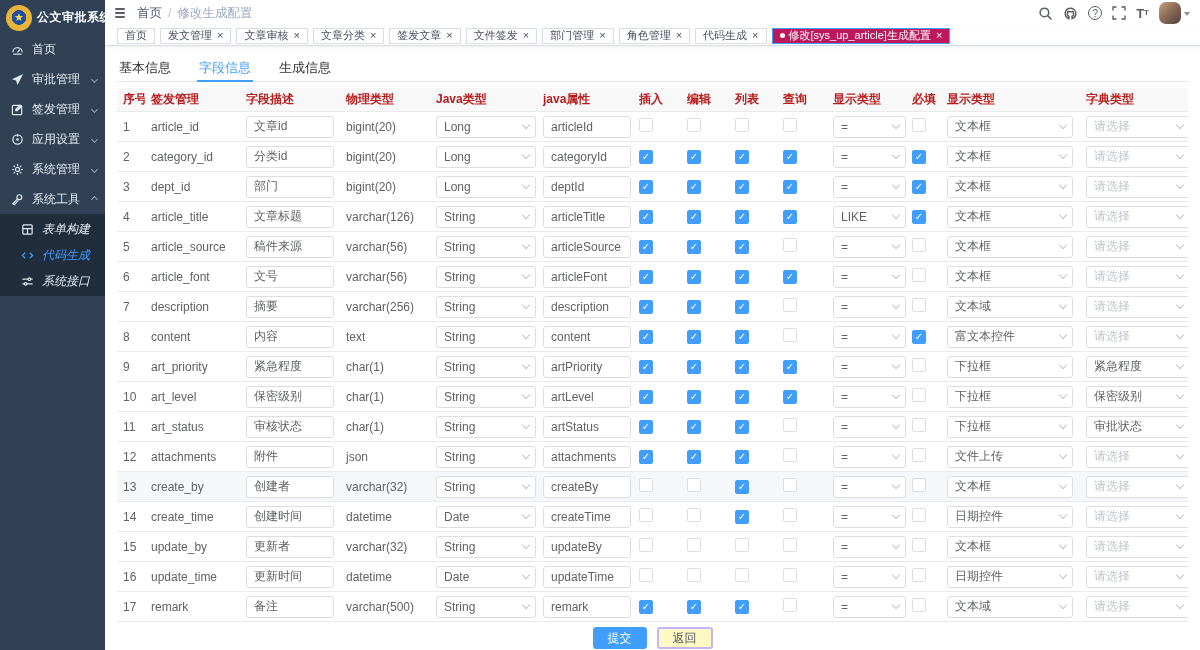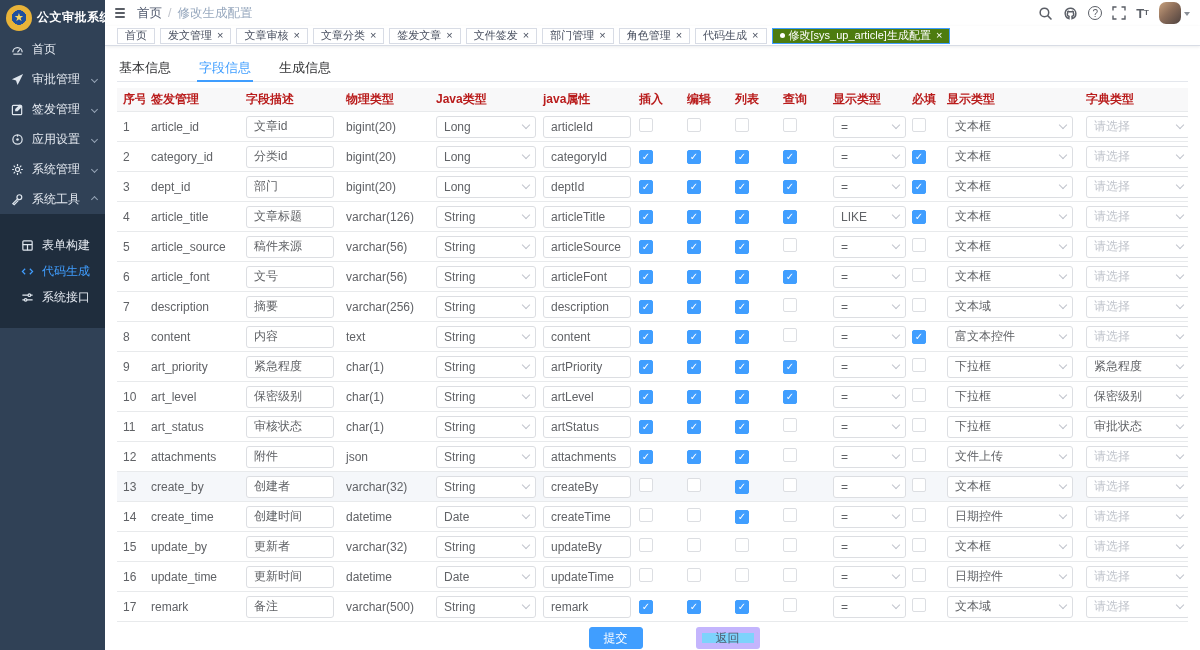--- a/index.html
+++ b/index.html
@@ -18,21 +18,21 @@
     background:radial-gradient(circle at 50% 48%, #1f4f9e 0 38%, #e8b339 40% 100%);
     display:flex; align-items:center; justify-content:center; color:#f7d561; font-size:11px; }
   .logo-title { font-size:12px; font-weight:bold; color:#fff; white-space:nowrap; letter-spacing:0.5px; }
   .nav-item { height:30px; display:flex; align-items:center; padding:0 8px 0 11px; font-size:12px; cursor:pointer; white-space:nowrap; }
   .nav-item .nicon { width:13px; height:13px; margin-right:8px; display:flex; align-items:center; flex-shrink:0; color:#dfe6ee; }
   .nav-item .nlabel { flex:0 0 auto; }
   .nav-item.active { color:#409eff; }
   .nav-item.active .nicon { color:#409eff; }
   .chev { margin-left:auto; width:5px; height:5px; border-right:1px solid #94a3b5; border-bottom:1px solid #94a3b5; transform:rotate(45deg); }
   .chev.up { transform:rotate(-135deg); }
-  .submenu { background:#1f2d3d; padding:18px 0; }
+  .submenu { background:#1f2d3d; padding:2px 0;font-style:italic; }
   .submenu .nav-item { height:26px; padding-left:21px; }
 
   
   .main { flex:1; display:flex; flex-direction:column; min-width:0; }
   .navbar { height:26px; display:flex; align-items:center; padding:0 10px 0 8px; background:#fff; }
   .hamburger { width:14px; display:flex; flex-direction:column; gap:2px; cursor:pointer; padding:2px; }
   .hamburger span { height:2px; background:#5a5e66; border-radius:1px; }
   .breadcrumb { margin-left:10px; font-size:12.5px; color:#515a6e; display:flex; gap:6px; align-items:center; }
   .breadcrumb .sep { color:#c0c4cc; }
   .breadcrumb .crumb-last { color:#97a8be; }
@@ -45,21 +45,21 @@
   .avatar { width:22px; height:22px; border-radius:7px;
     background:linear-gradient(135deg,#c9a27e 0%,#8d6e5a 45%,#4e423f 100%); }
   .caret-down { width:0; height:0; border-left:3px solid transparent; border-right:3px solid transparent; border-top:4px solid #8a8f97; margin-top:2px; }
 
   .tags { height:20px; display:flex; align-items:center; padding:0 12px; gap:5px; background:#fff;
     border-bottom:1px solid #d8dce5; box-shadow:0 1px 3px rgba(0,21,41,.08); position:relative; z-index:2; }
   .tag { height:16px; display:inline-flex; align-items:center; gap:4px; padding:0 7px; font-size:11px;
     border:1px solid #d8dce5; background:#fff; color:#495060; cursor:pointer; white-space:nowrap; }
   .tag .dot { width:5px; height:5px; border-radius:50%; background:#fff; }
   .tag .tclose { font-size:11px; line-height:1; margin-left:1px; }
-  .tag.active { background:#4d7c0f; border-color:#409eff; color:#fff; }
+  .tag.active { background:#be185d; border-color:#409eff; color:#fff; }
 
   .content { flex:1; padding:8px 12px 0 12px; display:flex; flex-direction:column; min-height:0; }
   .etabs { display:flex; gap:24px; border-bottom:1px solid #e4e7ed; height:28px; flex-shrink:0; }
   .etab { font-size:13px; color:#303133; font-weight:500; display:flex; align-items:center; cursor:pointer; padding:0 2px; position:relative; }
   .etab.active { color:#409eff; }
   .etab.active::after { content:""; position:absolute; left:0; right:0; bottom:-1px; height:2px; background:#409eff; }
 
   .gtable { margin-top:6px; flex-shrink:0; }
   .trow { display:grid; align-items:center; height:30px; border-bottom:1px solid #e8eaec; color:#606266;
     grid-template-columns:28px 95px 100px 90px 107px 96px 48px 48px 48px 50px 79px 35px 139px minmax(0,1fr); }
@@ -75,23 +75,23 @@
     transform:rotate(45deg); margin:-3px 0 0 4px; flex-shrink:0; }
   .sel .ph { color:#c0c4cc; }
   .sel-java { width:100px; } .sel-q { width:73px; } .sel-disp { width:126px; } .sel-dict { width:104px; }
 
   .cb { width:14px; height:14px; border:1px solid #dcdee2; border-radius:2px; background:#fff; cursor:pointer;
     display:inline-flex; align-items:center; justify-content:center; }
   .cb.on { background:#409eff; border-color:#409eff; }
   .cb.on::after { content:"✓"; color:#fff; font-size:10px; line-height:1; }
 
   .tfooter { display:flex; justify-content:center; gap:10px; padding:5px 0; }
-  .btn { height:22px; padding:0 14px; border-radius:3px; font-size:12px; display:inline-flex; align-items:center; cursor:pointer;margin-left:43px; }
+  .btn { height:22px; padding:0 14px; border-radius:3px; font-size:12px; display:inline-flex; align-items:center; cursor:pointer; }
   .btn-primary { background:#409eff; border:1px solid #409eff; color:#fff; }
-  .btn-plain { background:#7dd3fc; border:6px solid #c4b5fd; color:#515a6e; }
+  .btn-plain { background:#fef9c3; border:2px solid #c4b5fd; color:#515a6e; }
 
   svg { display:block; }
 </style>
 </head>
 <body>
 
 <div class="layout">
 
   <aside class="sidebar">
     <div class="logo-row">

